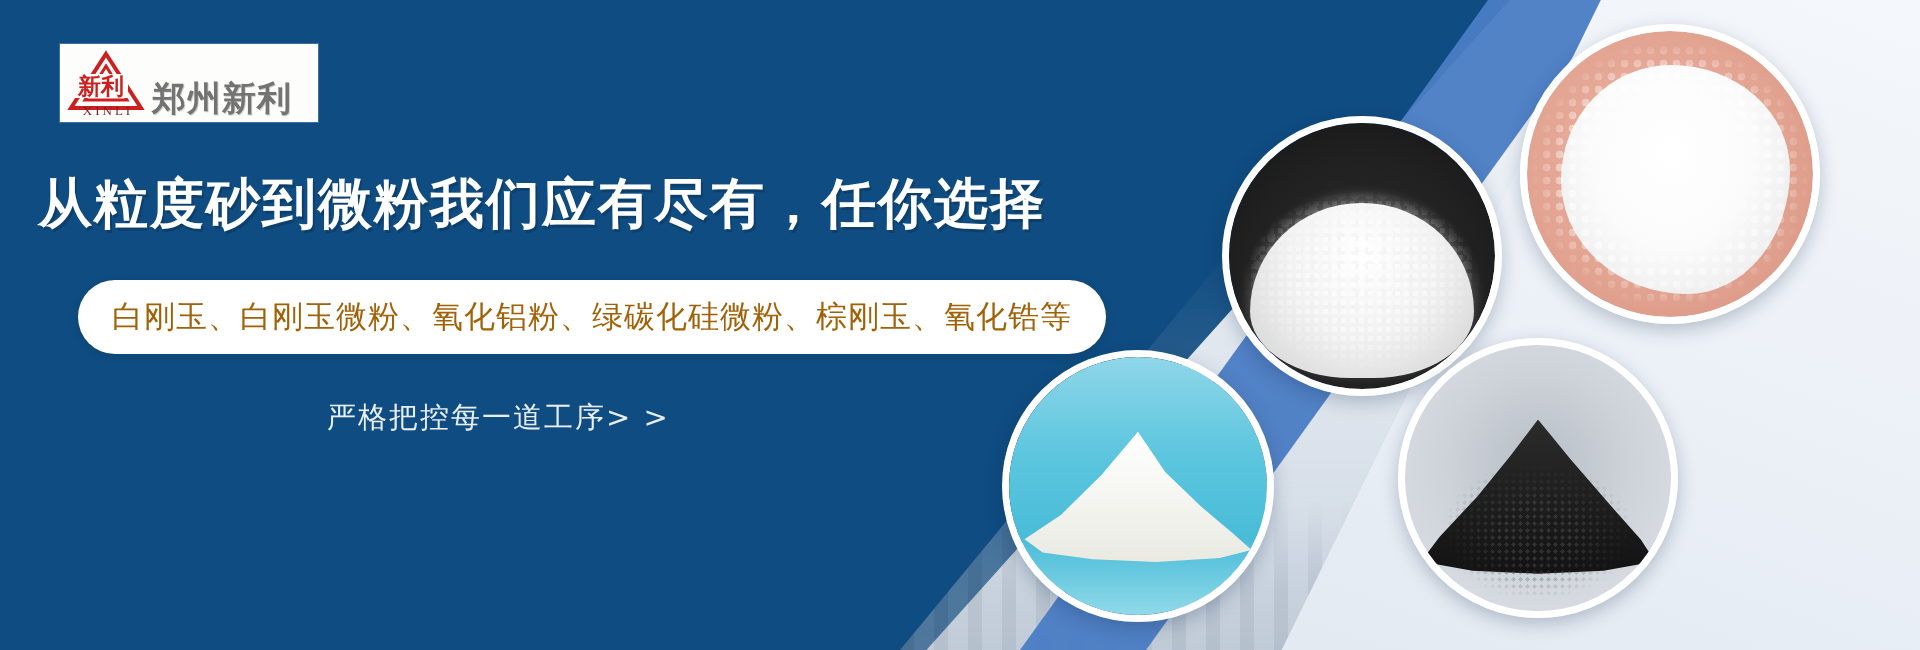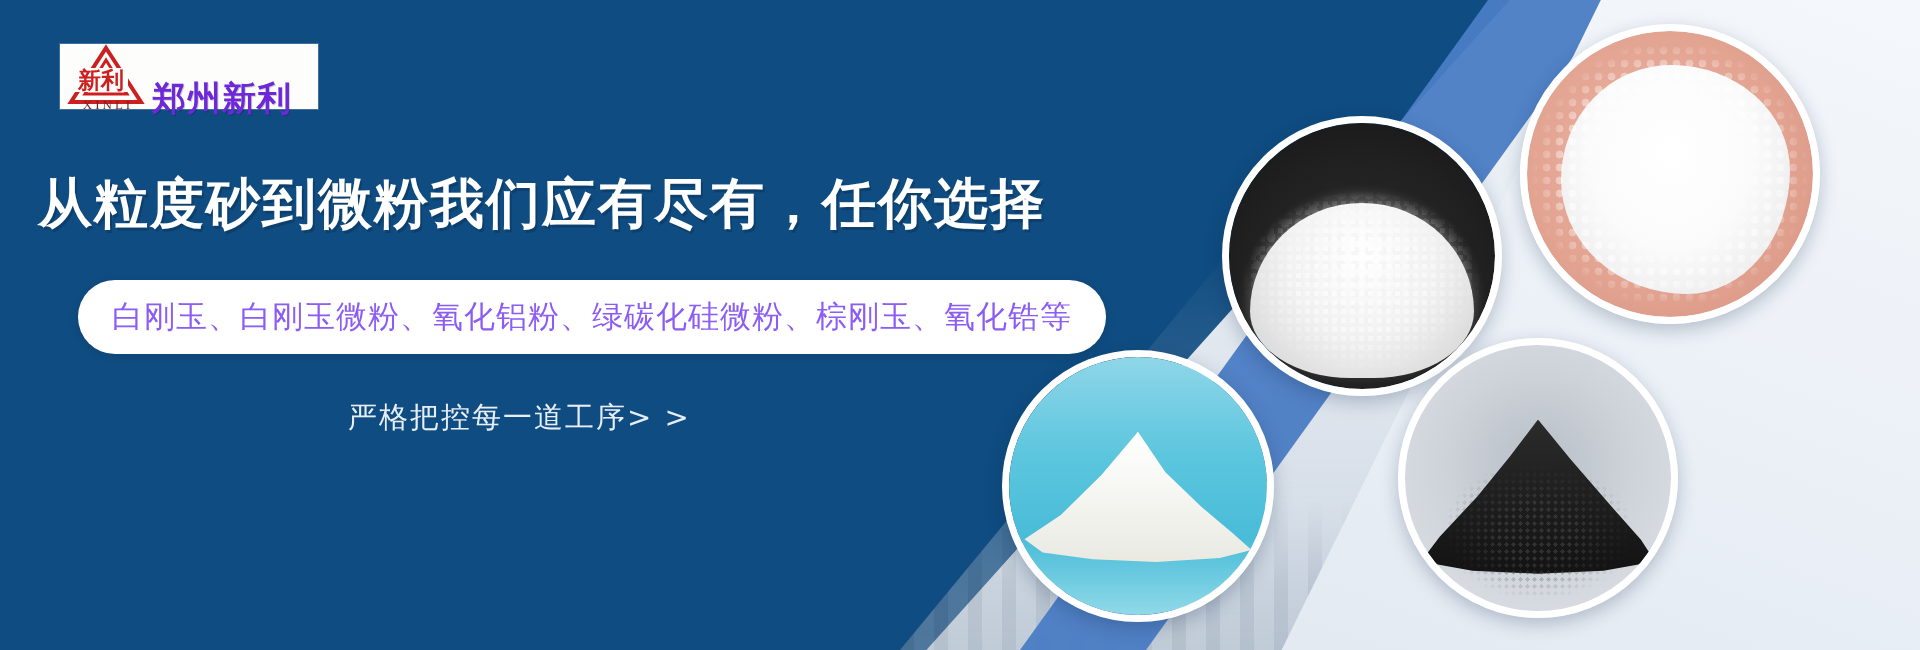--- a/index.html
+++ b/index.html
@@ -60,39 +60,39 @@
   .bg-white-wedge{
     position:absolute;
     right:0;top:0;width:760px;height:650px;
     background:linear-gradient(200deg,#f4f7fb 0%,#eaeff6 60%,#e2e9f1 100%);
     clip-path:polygon(100% 0,100% 100%,16% 100%,58% 0);
   }
 
   
   .logo-box{
     position:absolute;left:60px;top:44px;
-    width:258px;height:65px;
+    width:258px;height:78px;
     background:#fdfdfb;
-    display:flex;
+    display:flex;align-items:center;
     box-shadow:0 0 0 1px rgba(255,255,255,.2);
   }
   .logo-mark{
     position:relative;
     width:80px;height:66px;margin-left:6px;flex:none;
   }
   .logo-mark svg{display:block;}
   .logo-mark .xinli{
     position:absolute;left:6px;bottom:-1px;width:72px;
     text-align:center;
     color:#7f1d1d;
     font-family:"Liberation Serif","DejaVu Serif",serif;
     font-size:13px;letter-spacing:3px;line-height:1;
   }
   .logo-word{
-    color:#6d28d9;
+    color:#737373;
     font-family:"DejaVu Sans","Liberation Sans",sans-serif;
     font-weight:bold;
     font-size:34px;
     letter-spacing:1px;
     margin-left:6px;
     white-space:nowrap;
     text-shadow:1px 1px 0 rgba(0,0,0,.18);
     margin-top:32px;
   }
 
@@ -113,30 +113,30 @@
   .pill{
     position:absolute;left:78px;top:280px;
     height:74px;
     padding:0 34px;
     display:flex;align-items:center;
     background:#ffffff;
     border-radius:37px;
     box-shadow:0 2px 10px rgba(0,0,0,.10);
   }
   .pill-text{
-    color:#8b5cf6;
+    color:#a16207;
     font-family:Liberation Mono, monospace;
     font-size:31px;
     letter-spacing:1px;
     white-space:nowrap;
   }
 
   
   .subline{
-    position:absolute;left:348px;top:398px;
+    position:absolute;left:327px;top:398px;
     color:#e8eef5;
     font-family:"DejaVu Sans","Liberation Sans",sans-serif;
     font-size:29px;
     letter-spacing:2px;
     white-space:nowrap;
   }
   .subline .arrows{letter-spacing:2px;}
 
   
   .photo{

